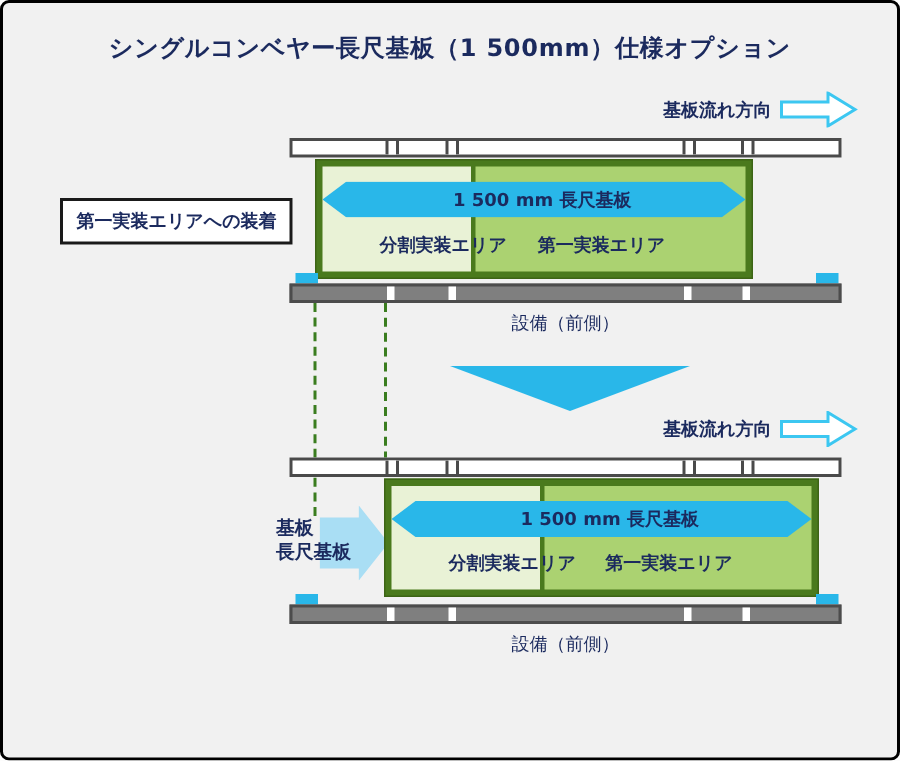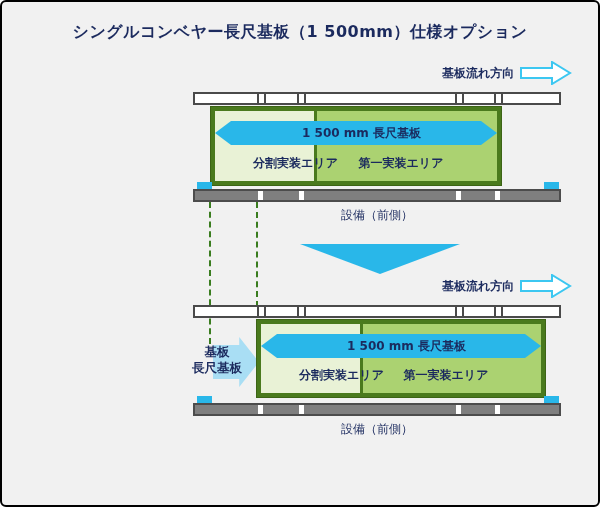--- a/index.html
+++ b/index.html
@@ -33,21 +33,21 @@
   .graybar .slot{position:absolute;top:0;bottom:0;width:5px;background:#fff;}
   .stop{width:15px;height:7px;background:#29b7e9;}
 
   .equip{width:368px;text-align:center;font-size:12px;font-weight:normal;}
   .labelbox{background:#fff;border:2px solid #1a1a1a;padding:5px 9px;font-size:12px;font-weight:bold;white-space:nowrap;}
 
   .dash{border-left:2px dashed #3a7d1f;width:0;}
   .tri-down{width:160px;height:30px;background:#29b7e9;clip-path:polygon(0 0,100% 0,50% 100%);}
   .slide-arrow{width:46px;height:50px;background:#a9def4;
     clip-path:polygon(0 16%,57% 16%,57% 0,100% 50%,57% 100%,57% 84%,0 84%);}
-  .slide-text{width:66px;text-align:center;font-size:12.5px;font-weight:bold;line-height:16px;}
+  .slide-text{width:66px;font-size:12.5px;font-weight:bold;line-height:16px;}
 </style>
 </head>
 <body>
 
 <div class="canvas">
 
   <div class="abs title">シングルコンベヤー長尺基板（1 500mm）仕様オプション</div>
 
   <div class="abs flow" style="left:440px;top:59px;">
     <span class="txt">基板流れ方向</span>
@@ -76,20 +76,21 @@
 
   <div class="abs graybar" style="left:191px;top:187px;">
     <span class="slot" style="left:63px;"></span>
     <span class="slot" style="left:104px;"></span>
     <span class="slot" style="left:261px;"></span>
     <span class="slot" style="left:300px;"></span>
   </div>
 
   <div class="abs equip" style="left:191px;top:205px;">設備（前側）</div>
 
+  <div class="abs labelbox" style="left:38px;top:130px;">第一実装エリアへの装着</div>
 
   <div class="abs dash" style="left:207px;top:200px;height:142px;"></div>
   <div class="abs dash" style="left:254px;top:200px;height:105px;"></div>
   <div class="abs tri-down" style="left:298px;top:242px;"></div>
 
   <div class="abs flow" style="left:440px;top:272px;">
     <span class="txt">基板流れ方向</span>
     <svg width="52" height="24" viewBox="0 0 52 24">
       <polygon points="1,7 32,7 32,1 50,12 32,23 32,17 1,17" fill="#ffffff" stroke="#3cc7f1" stroke-width="2"></polygon>
     </svg>

